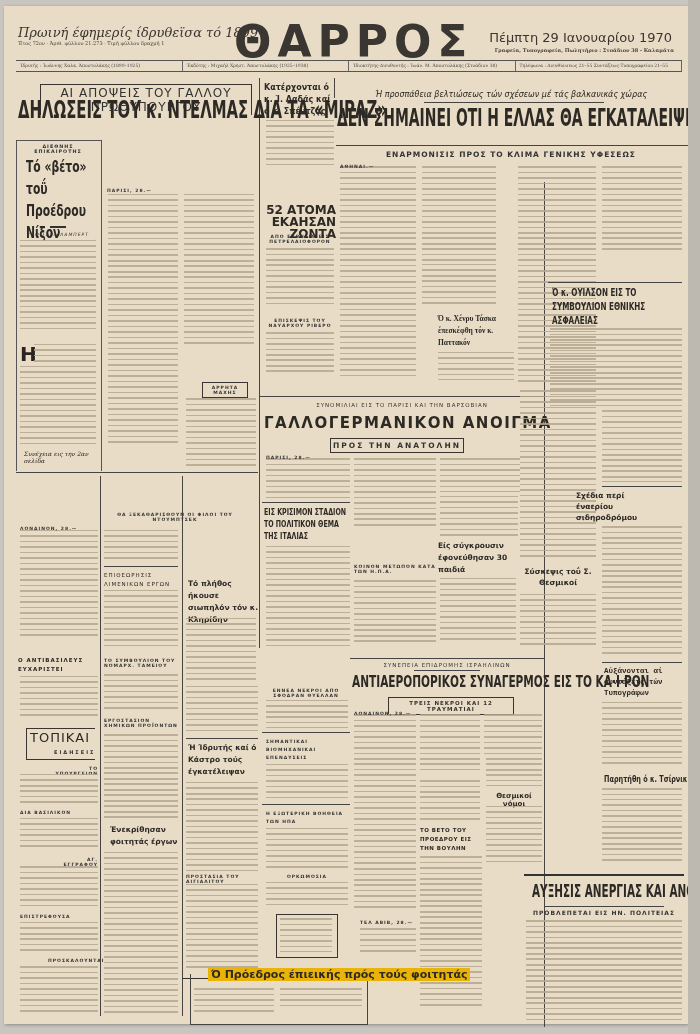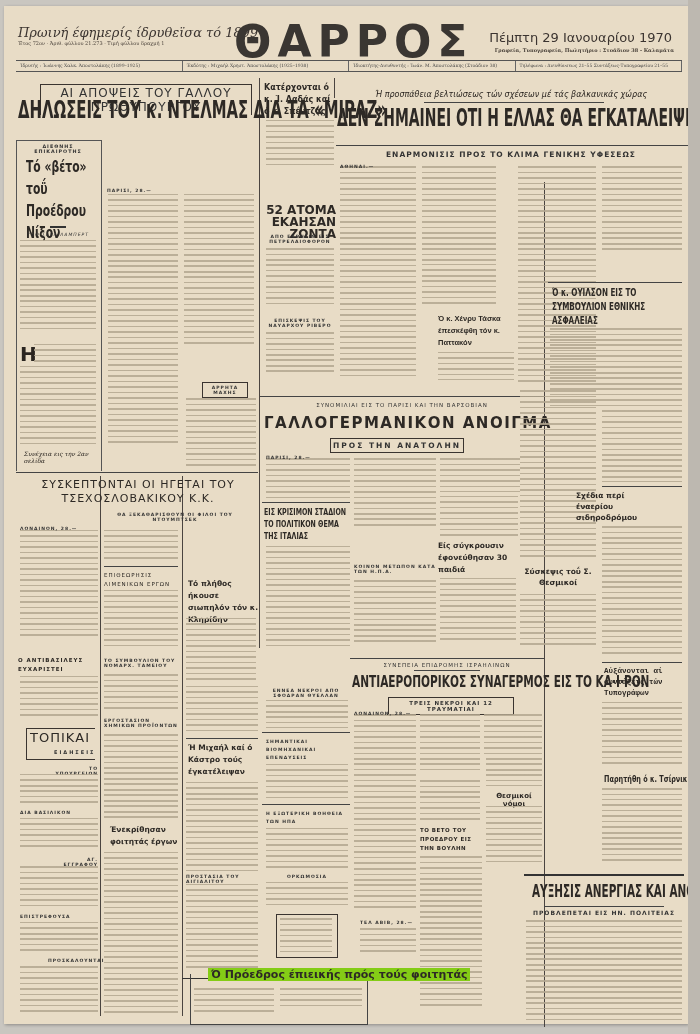--- a/index.html
+++ b/index.html
@@ -81,30 +81,29 @@
   <div class="abs head-wide" style="left:260px;top:198px;width:72px;text-align:right;font-size:12px;letter-spacing:0;line-height:12px;white-space:normal;">52 ΑΤΟΜΑ ΕΚΑΗΣΑΝ ΖΩΝΤΑ</div>
   <div class="abs small-head" style="left:260px;top:228px;width:72px;font-size:4.5px;">ΑΠΟ ΕΚΡΗΞΙΝ ΕΙΣ ΠΕΤΡΕΛΑΙΟΦΟΡΟΝ</div>
   <div class="abs text textfill" style="left:262px;top:242px;width:68px;height:56px;"></div>
 
   <div class="abs small-head" style="left:260px;top:312px;width:72px;font-size:4.5px;">ΕΠΙΣΚΕΨΙΣ ΤΟΥ ΝΑΥΑΡΧΟΥ ΡΙΒΕΡΟ</div>
   <div class="abs text textfill" style="left:262px;top:326px;width:68px;height:44px;"></div>
 
   <div class="abs boxed small-head" style="left:198px;top:376px;width:40px;padding:2px;font-size:4.5px;">ΑΡΡΗΤΑ ΜΑΧΗΣ</div>
   <div class="abs text textfill" style="left:182px;top:392px;width:70px;height:72px;"></div>
 
-  <div class="abs serif-head" style="left:434px;top:307px;width:80px;font-size:7.5px;line-height:12px;font-family:Liberation Sans, sans-serif;">Ό κ. Χένρυ Τάσκα έπεσκέφθη τόν κ. Παττακόν</div>
+  <div class="abs serif-head" style="left:434px;top:307px;width:80px;font-size:7.5px;line-height:12px;font-family:Liberation Serif, serif;">Ό κ. Χένρυ Τάσκα έπεσκέφθη τόν κ. Παττακόν</div>
   <div class="abs text textfill" style="left:434px;top:346px;width:76px;height:28px;"></div>
   <div class="abs text textfill" style="left:418px;top:258px;width:74px;height:40px;"></div>
 
   <div class="abs" style="left:544px;top:276px;width:134px;height:1px;background:#444;"></div>
   <div class="abs head-cond" style="left:548px;top:280px;font-size:10px;line-height:14px;white-space:normal;width:170px;transform:scaleX(.72);">Ό κ. ΟΥΙΛΣΟΝ ΕΙΣ ΤΟ ΣΥΜΒΟΥΛΙΟΝ ΕΘΝΙΚΗΣ ΑΣΦΑΛΕΙΑΣ</div>
   <div class="abs text textfill" style="left:546px;top:322px;width:132px;height:80px;"></div>
 
   <div class="abs" style="left:12px;top:466px;width:242px;height:1px;background:#444;"></div>
-  <div class="abs head-wide" style="left:14px;top:472px;width:240px;font-size:11px;letter-spacing:1px;text-align:center;font-weight:normal;line-height:14px;white-space:normal;">ΣΥΣΚΕΠΤΟΝΤΑΙ ΟΙ ΗΓΕΤΑΙ ΤΟΥ ΤΣΕΧΟΣΛΟΒΑΚΙΚΟΥ Κ.Κ.</div>
   <div class="abs small-head" style="left:96px;top:506px;width:150px;font-size:4.5px;">ΘΑ ΞΕΚΑΘΑΡΙΣΘΟΥΝ ΟΙ ΦΙΛΟΙ ΤΟΥ ΝΤΟΥΜΠΤΣΕΚ</div>
   <div class="abs text textfill" style="left:16px;top:524px;width:78px;height:110px;"></div>
   <div class="abs text textfill" style="left:100px;top:524px;width:74px;height:30px;"></div>
   <div class="abs small-head" style="left:16px;top:520px;font-size:4.5px;">ΛΟΝΔΙΝΟΝ, 28.—</div>
 
   <div class="abs" style="left:100px;top:560px;width:74px;height:1px;background:#444;"></div>
   <div class="abs head-wide" style="left:100px;top:565px;width:74px;font-size:5.5px;letter-spacing:1px;line-height:9px;white-space:normal;font-weight:normal;">ΕΠΙΘΕΩΡΗΣΙΣ ΛΙΜΕΝΙΚΩΝ ΕΡΓΩΝ</div>
   <div class="abs text textfill" style="left:100px;top:584px;width:74px;height:56px;"></div>
 
   <div class="abs serif-head" style="left:184px;top:572px;width:70px;font-size:7.5px;line-height:12px;font-family:'DejaVu Sans',sans-serif;">Τό πλήθος ήκουσε σιωπηλόν τόν κ. Κληρίδην</div>
@@ -156,21 +155,21 @@
   <div class="abs small-head" style="left:16px;top:804px;font-size:4.5px;text-align:left;">ΔΙΑ ΒΑΣΙΛΙΚΟΝ</div>
   <div class="abs text textfill" style="left:16px;top:812px;width:78px;height:30px;"></div>
   <div class="abs small-head" style="left:50px;top:851px;width:44px;font-size:4.5px;text-align:right;">ΑΓ. ΕΓΓΡΑΦΟΥ</div>
   <div class="abs text textfill" style="left:16px;top:860px;width:78px;height:42px;"></div>
   <div class="abs small-head" style="left:16px;top:908px;font-size:4.5px;text-align:left;">ΕΠΙΣΤΡΕΦΟΥΣΑ</div>
   <div class="abs text textfill" style="left:16px;top:916px;width:78px;height:30px;"></div>
   <div class="abs small-head" style="left:44px;top:952px;width:50px;font-size:4.5px;text-align:right;">ΠΡΟΣΚΑΛΟΥΝΤΑΙ</div>
   <div class="abs text textfill" style="left:16px;top:960px;width:78px;height:48px;"></div>
 
   <div class="abs" style="left:182px;top:732px;width:72px;height:1px;background:#444;"></div>
-  <div class="abs serif-head" style="left:184px;top:736px;width:72px;font-size:7.5px;line-height:12px;font-family:'DejaVu Sans',sans-serif;">Ή Μιχαήλ καί ό Κάστρο τούς έγκατέλειψαν</div>
+  <div class="abs serif-head" style="left:184px;top:736px;width:72px;font-size:7.5px;line-height:12px;font-family:'DejaVu Sans',sans-serif;">Ή Ίδρυτής καί ό Κάστρο τούς έγκατέλειψαν</div>
   <div class="abs text textfill" style="left:182px;top:776px;width:72px;height:90px;"></div>
   <div class="abs text textfill" style="left:182px;top:680px;width:72px;height:48px;"></div>
 
   <div class="abs serif-head" style="left:106px;top:818px;width:72px;font-size:7.5px;line-height:12px;font-family:'DejaVu Sans',sans-serif;">Ένεκρίθησαν φοιτητάς έργων</div>
   <div class="abs text textfill" style="left:100px;top:846px;width:74px;height:162px;"></div>
 
   <div class="abs small-head" style="left:182px;top:868px;width:72px;font-size:4.5px;text-align:left;">ΠΡΟΣΤΑΣΙΑ ΤΟΥ ΑΙΓΙΑΛΙΤΟΥ</div>
   <div class="abs text textfill" style="left:182px;top:878px;width:72px;height:88px;"></div>
 
   <div class="abs small-head" style="left:260px;top:682px;width:84px;font-size:4.5px;white-space:normal;">ΕΝΝΕΑ ΝΕΚΡΟΙ ΑΠΟ ΣΦΟΔΡΑΝ ΘΥΕΛΛΑΝ</div>
@@ -215,18 +214,18 @@
   <div class="abs text textfill" style="left:598px;top:782px;width:80px;height:74px;"></div>
 
   <div class="abs" style="left:520px;top:868px;width:160px;height:1.5px;background:#333;"></div>
   <div class="abs head-cond" style="left:528px;top:874px;font-size:18px;transform:scaleX(.58);">ΑΥΞΗΣΙΣ ΑΝΕΡΓΙΑΣ ΚΑΙ ΑΝΟΔΟΣ ΤΙΜΩΝ</div>
   <div class="abs kicker" style="left:520px;top:903px;width:160px;font-size:6px;font-weight:bold;">ΠΡΟΒΛΕΠΕΤΑΙ ΕΙΣ ΗΝ. ΠΟΛΙΤΕΙΑΣ</div>
   <div class="abs" style="left:540px;top:900px;width:120px;height:1px;background:#444;"></div>
   <div class="abs text textfill" style="left:522px;top:914px;width:156px;height:100px;"></div>
 
   <div class="abs" style="left:178px;top:972px;width:26px;height:1px;background:#333;"></div>
   <div class="abs" style="left:186px;top:968px;width:176px;height:50px;border:1px solid #444;border-top:none;"></div>
-  <div class="abs serif-head" style="left:204px;top:962px;font-size:11px;font-family:'DejaVu Sans',sans-serif;background:#84cc16;padding:0 3px;white-space:nowrap;">Ό Πρόεδρος έπιεικής πρός τούς φοιτητάς</div>
+  <div class="abs serif-head" style="left:204px;top:962px;font-size:11px;font-family:'DejaVu Sans',sans-serif;background:#eab308;padding:0 3px;white-space:nowrap;">Ό Πρόεδρος έπιεικής πρός τούς φοιτητάς</div>
   <div class="abs text textfill" style="left:190px;top:982px;width:80px;height:28px;"></div>
   <div class="abs text textfill" style="left:276px;top:982px;width:82px;height:20px;"></div>
 
 </div>
 <div class="edge"></div>
 
 </body></html>

